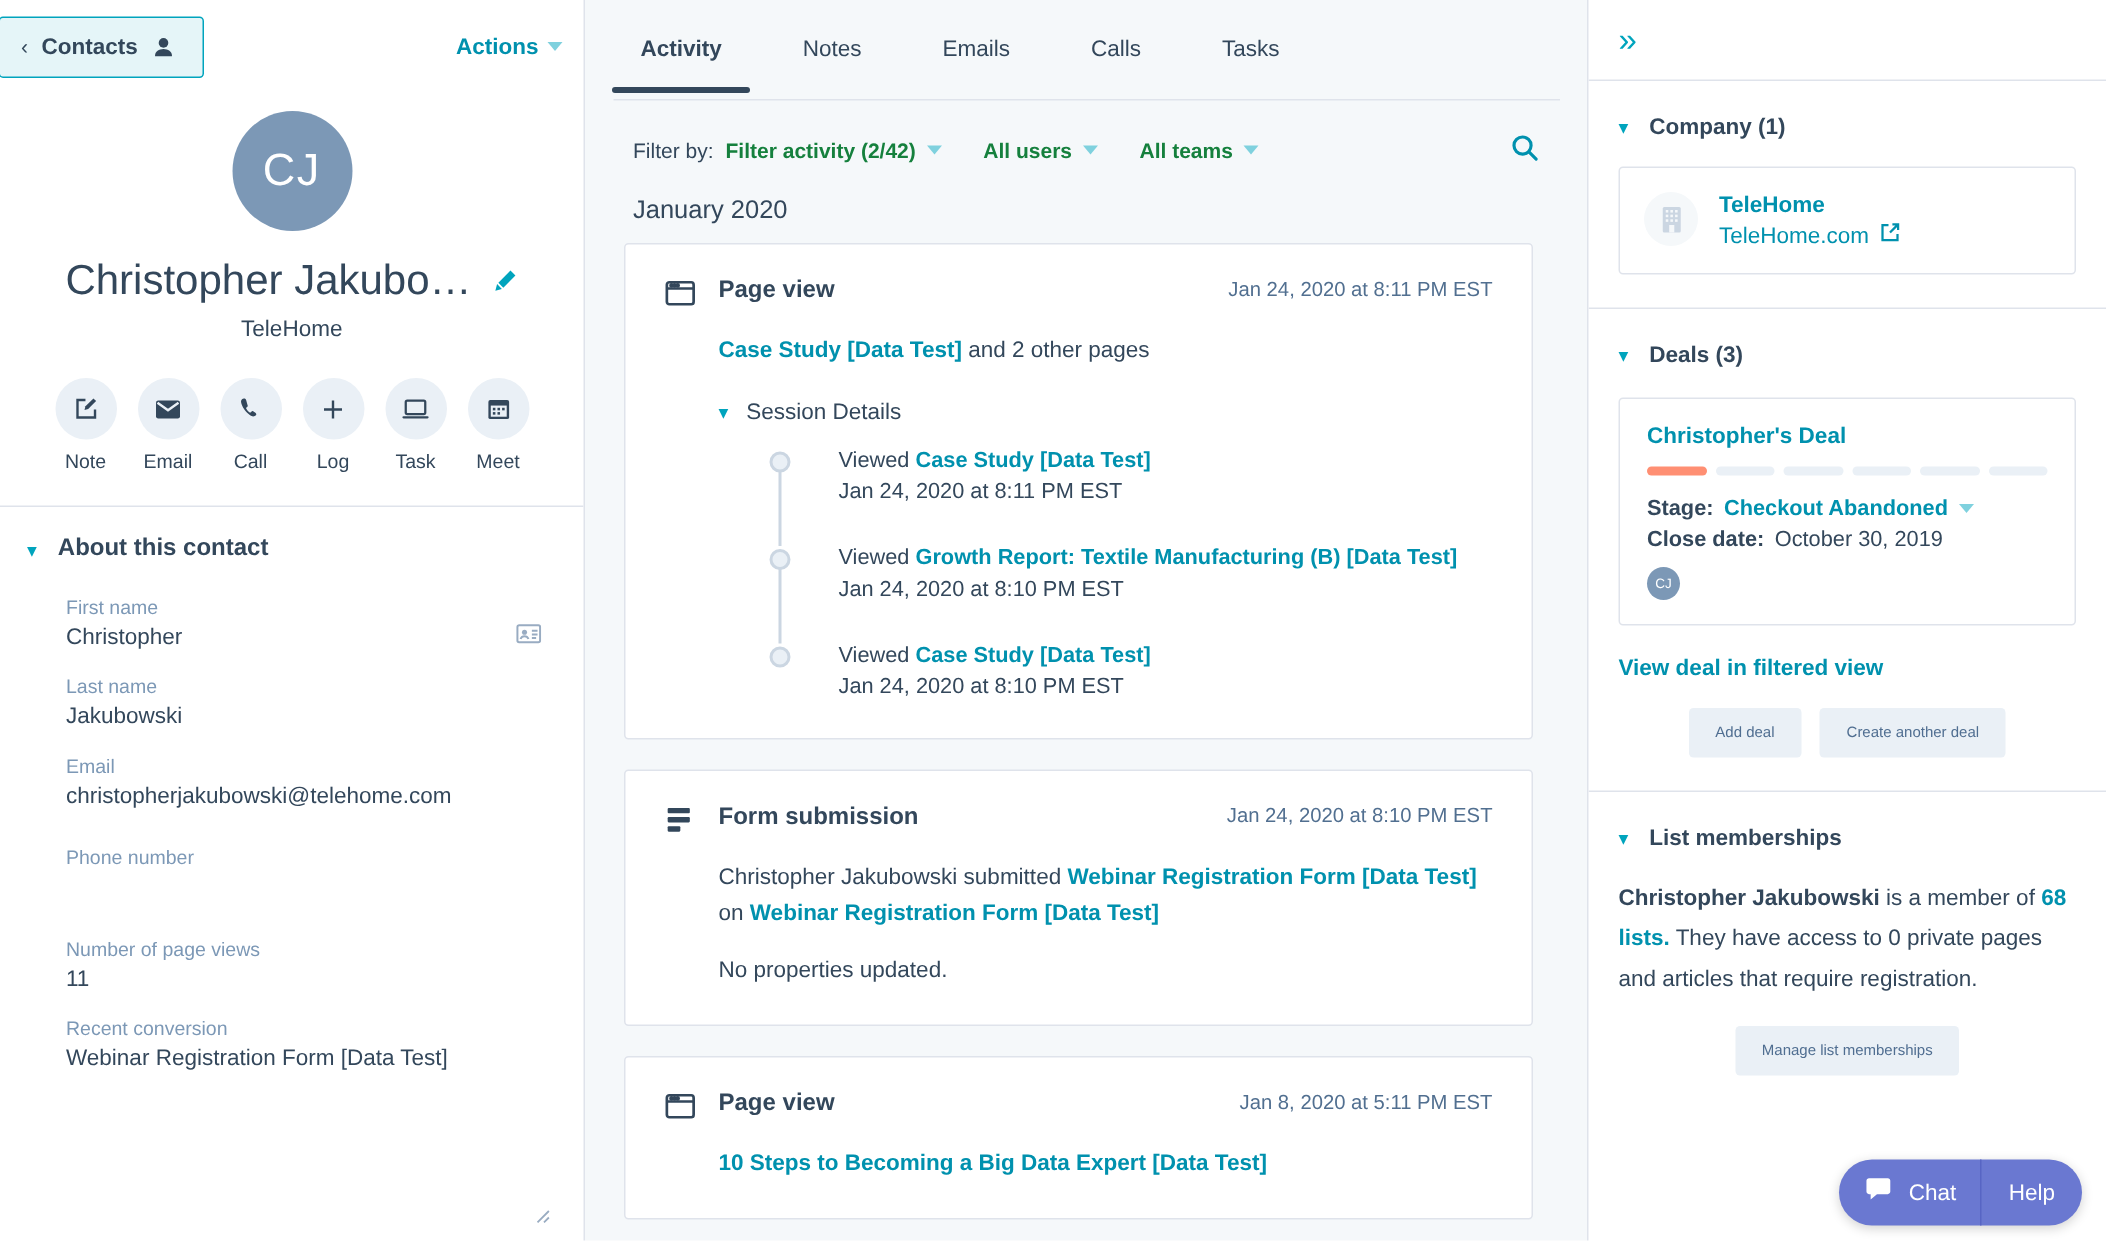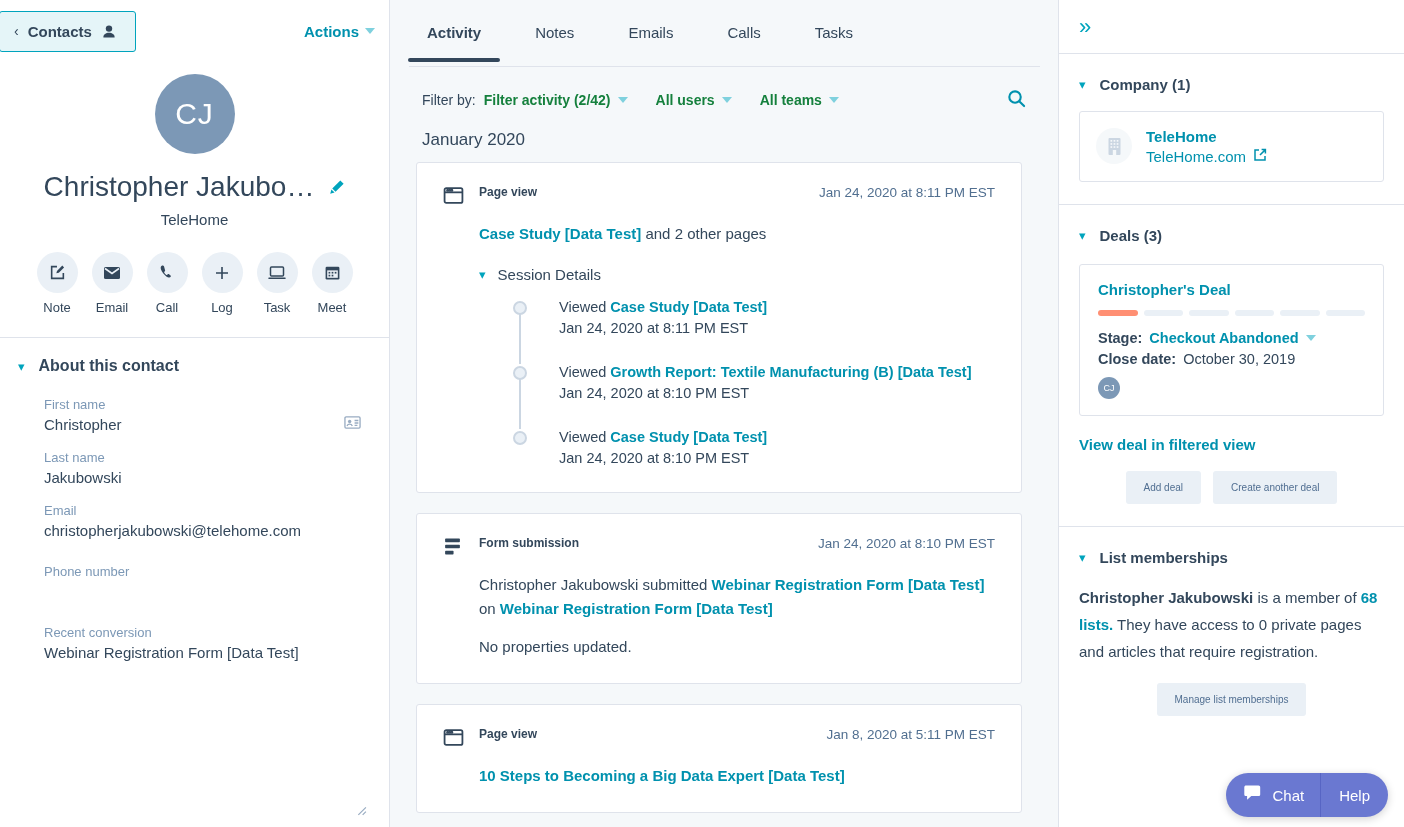--- a/index.html
+++ b/index.html
@@ -281,21 +281,21 @@
     align-items: flex-start;
     gap: 0;
   }
   .card-icon {
     width: 36px;
     flex: 0 0 36px;
     color: #33475b;
     padding-top: 1px;
   }
   .card-title {
-    font-size: 12px;
+    font-size: 16px;
     font-weight: bold;
     color: #33475b;
     flex: 1;
   }
   .card-date {
     font-size: 13.5px;
     color: #516f90;
     white-space: nowrap;
   }
   .card-body { padding-left: 36px; }
@@ -656,20 +656,24 @@
         <div class="prop-label">Last name</div>
         <div class="prop-value">Jakubowski</div>
       </div>
       <div class="prop tall">
         <div class="prop-label">Email</div>
         <div class="prop-value">christopherjakubowski@telehome.com</div>
       </div>
       <div class="prop tall">
         <div class="prop-label">Phone number</div>
         <div class="prop-value"></div>
+      </div>
+      <div class="prop">
+        <div class="prop-label">Number of page views</div>
+        <div class="prop-value">11</div>
       </div>
       <div class="prop tall">
         <div class="prop-label">Recent conversion</div>
         <div class="prop-value">Webinar Registration Form [Data Test]</div>
       </div>
     </div>
 
     <span class="resize-handle">
       <svg width="13" height="13" viewBox="0 0 12 12" stroke="#99acc2" stroke-width="1.1">
           <path d="M11 4L4 11M11 8l-3 3"></path>

